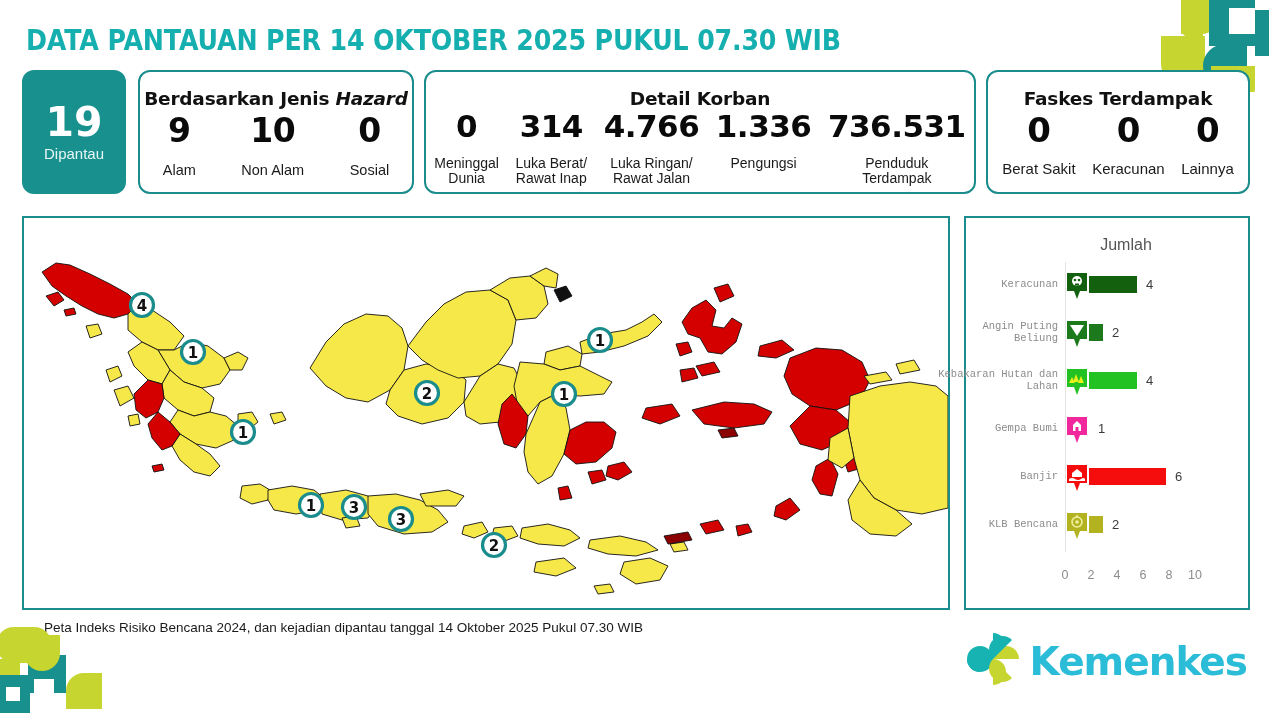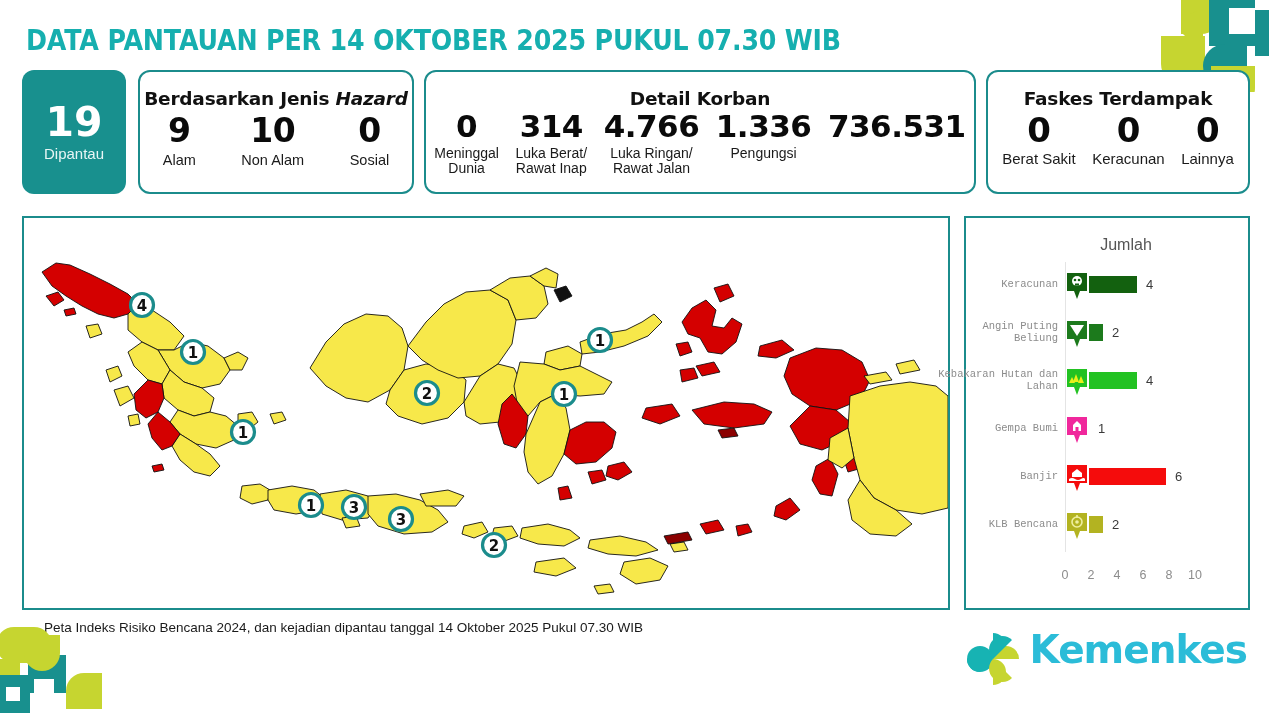--- a/index.html
+++ b/index.html
@@ -39,21 +39,21 @@
     letter-spacing: -0.2px;
   }
   .card-head .it { font-style: italic; }
   .metrics { display: flex; justify-content: space-around; align-items: flex-start; margin-top: 2px; }
   .metric { text-align: center; }
   .metric .num {
     font-size: 33px; font-weight: bold; color: #0a0a0a; line-height: 1.12;
     font-family: "DejaVu Sans", sans-serif; letter-spacing: -0.5px;
   }
   .metric .lbl {
-    font-size: 14.5px; color: #1a1a1a; line-height: 1.12; margin-top: 2px;
+    font-size: 14.5px; color: #1a1a1a; line-height: 1.12; margin-top: 12px;
     font-family: "Liberation Sans", sans-serif; white-space: pre-line;
   }
 
   
   .card-monitored {
     position: absolute; left: 0; top: 0; width: 104px; height: 124px;
     background: #18908E; border-radius: 12px;
     display: flex; flex-direction: column; align-items: center; justify-content: center;
   }
   .card-monitored .num { font-size: 41px; font-weight: bold; color: #fff; line-height: 1;
@@ -115,21 +115,21 @@
   .x-tick {
     position: absolute; font-size: 12.5px; color: #8c8c8c; transform: translateX(-50%);
     font-family: "Liberation Sans", sans-serif;
   }
 
   
   .footnote {
     position: absolute; left: 44px; top: 620px;
     font-size: 13.5px; color: #1a1a1a; font-family: "Liberation Sans", sans-serif;
   }
-  .brand { position: absolute; right: 22px; bottom: 18px; display: flex; gap: 4px; }
+  .brand { position: absolute; right: 22px; bottom: 18px; display: flex; align-items: center; gap: 4px; }
   .brand-text {
     font-size: 39px; font-weight: bold; color: #2BBCD8;
     font-family: "DejaVu Sans", sans-serif; letter-spacing: -1px;
   }
 </style>
 </head>
 <body>
 
 <div class="page">
 
@@ -190,20 +190,22 @@
           <div class="num">4.766</div>
           <div class="lbl">Luka Ringan/
 Rawat Jalan</div>
         </div>
         <div class="metric">
           <div class="num">1.336</div>
           <div class="lbl">Pengungsi</div>
         </div>
         <div class="metric">
           <div class="num">736.531</div>
+          <div class="lbl">Penduduk
+Terdampak</div>
         </div>
       </div>
     </div>
 
     <div class="card card-faskes">
       <div class="card-head">Faskes Terdampak</div>
       <div class="metrics">
         <div class="metric">
           <div class="num">0</div>
           <div class="lbl">Berat Sakit</div>

